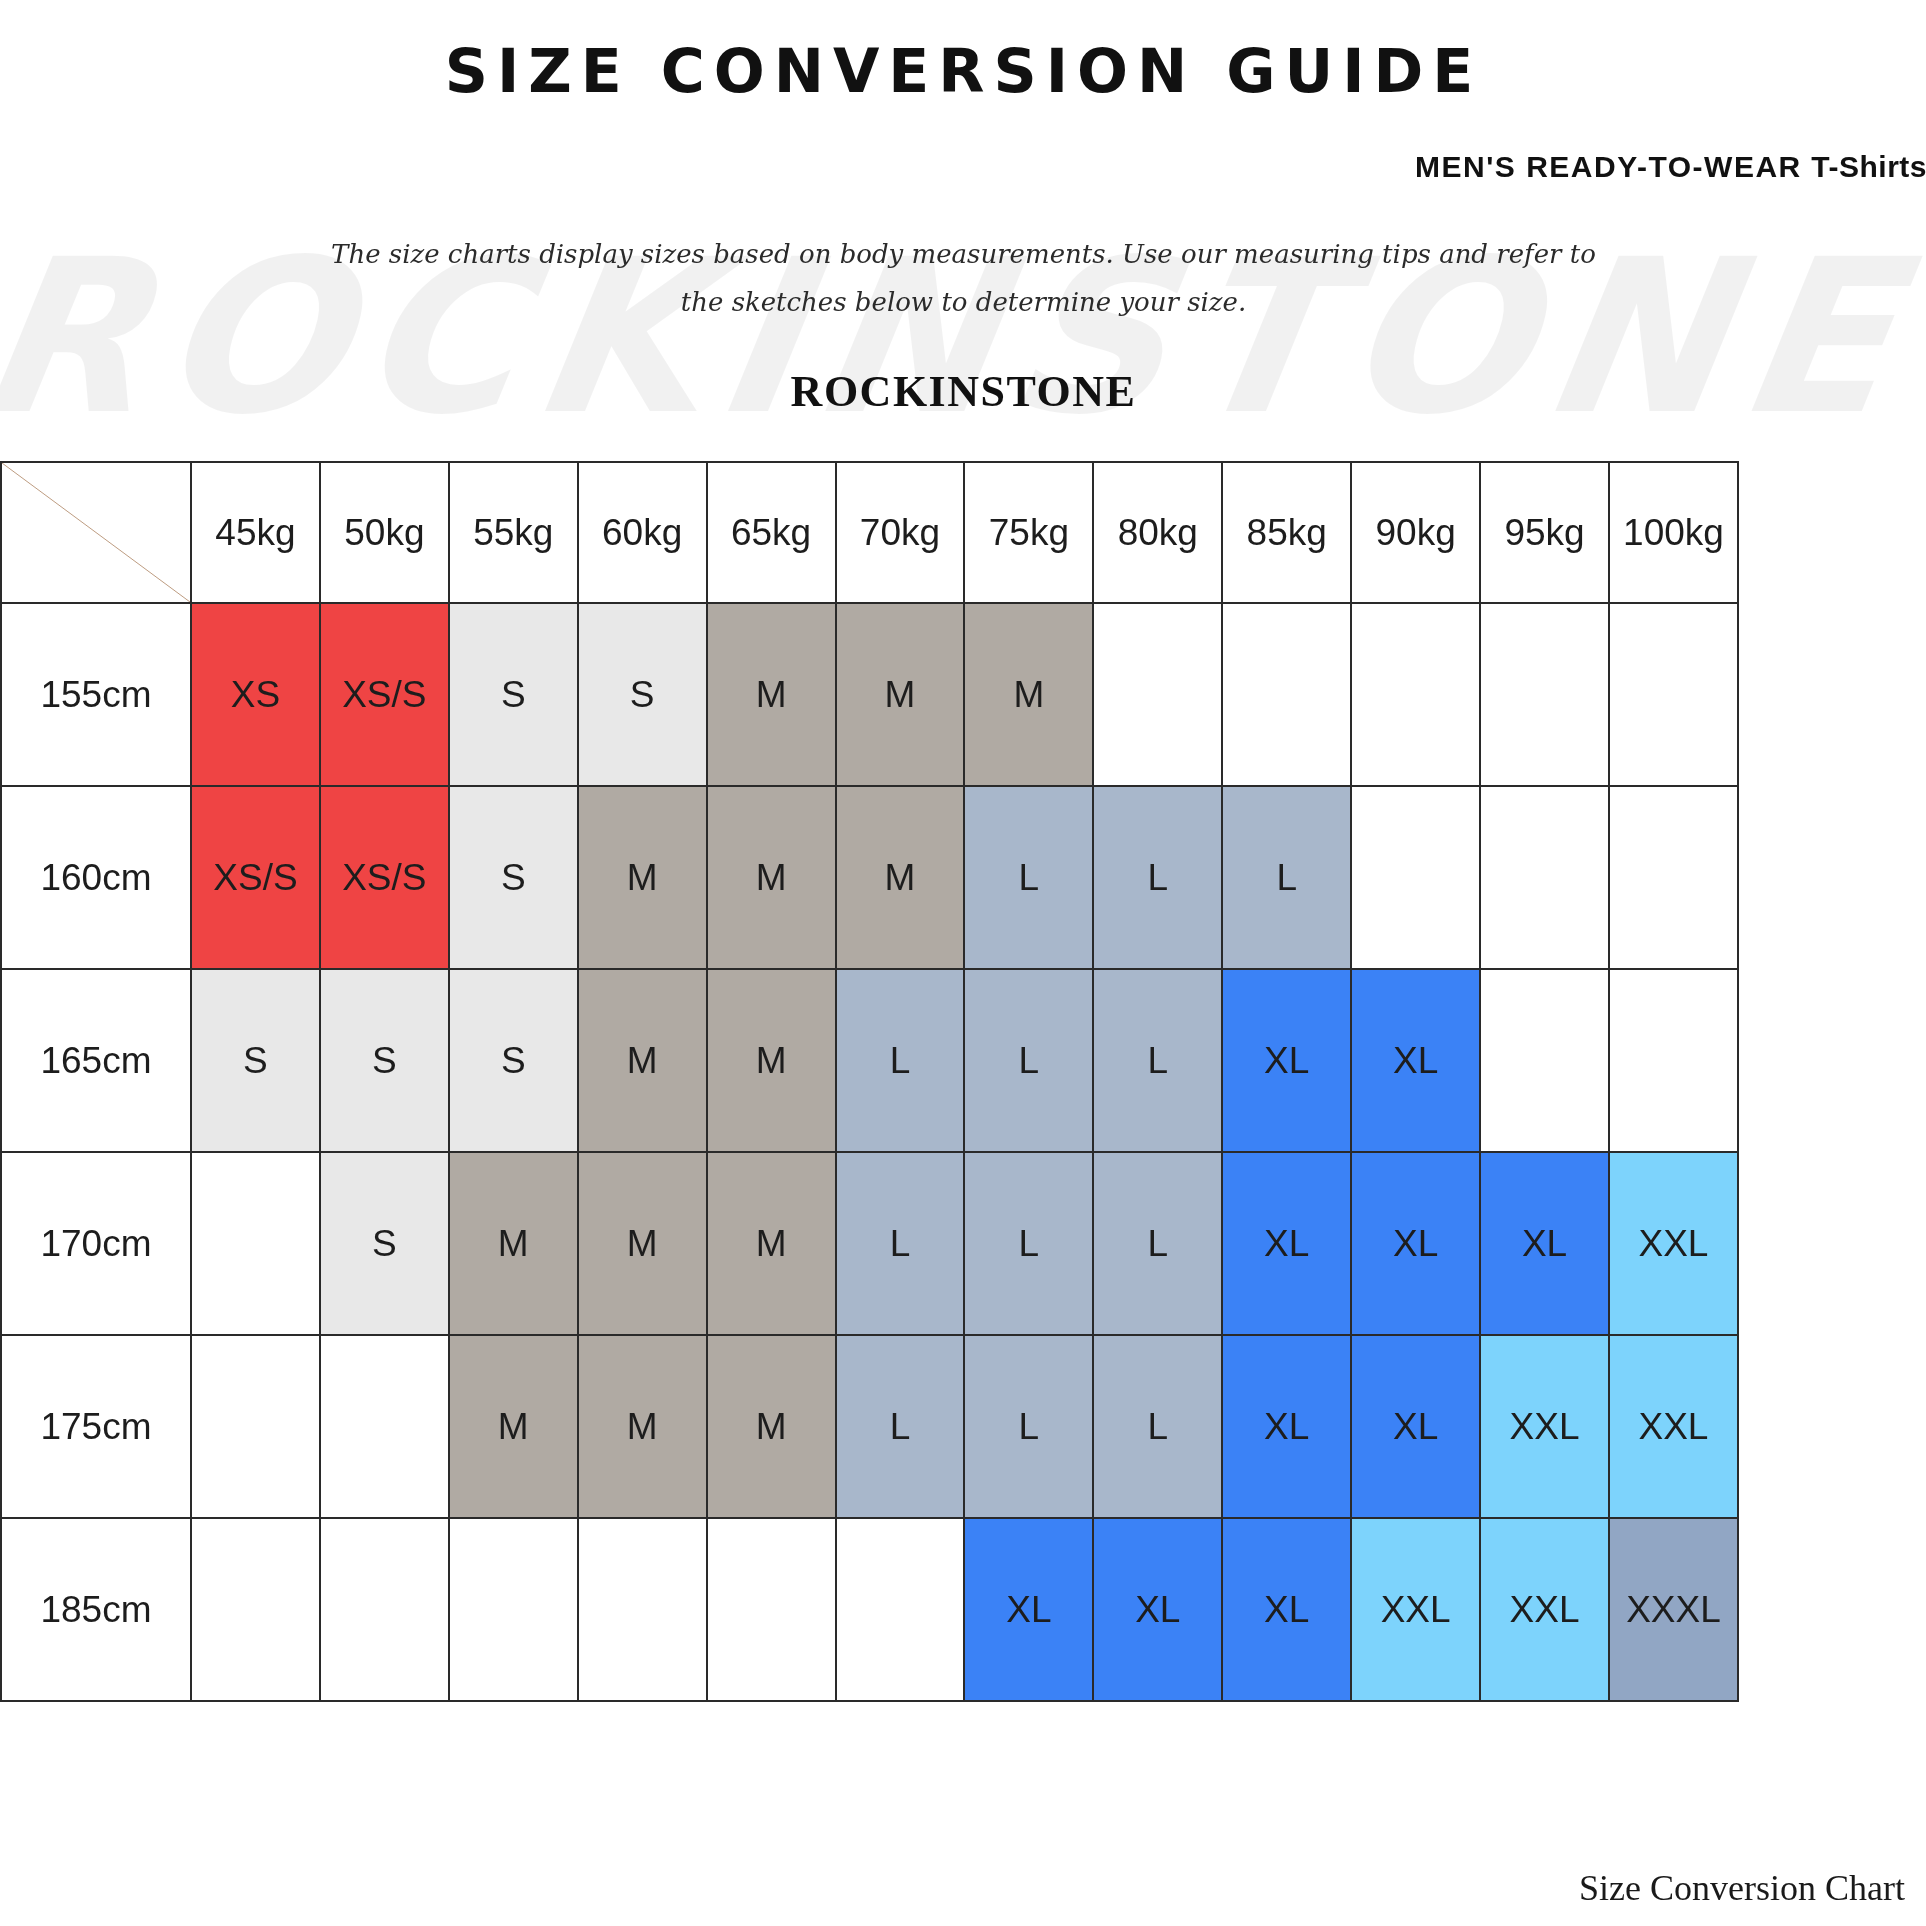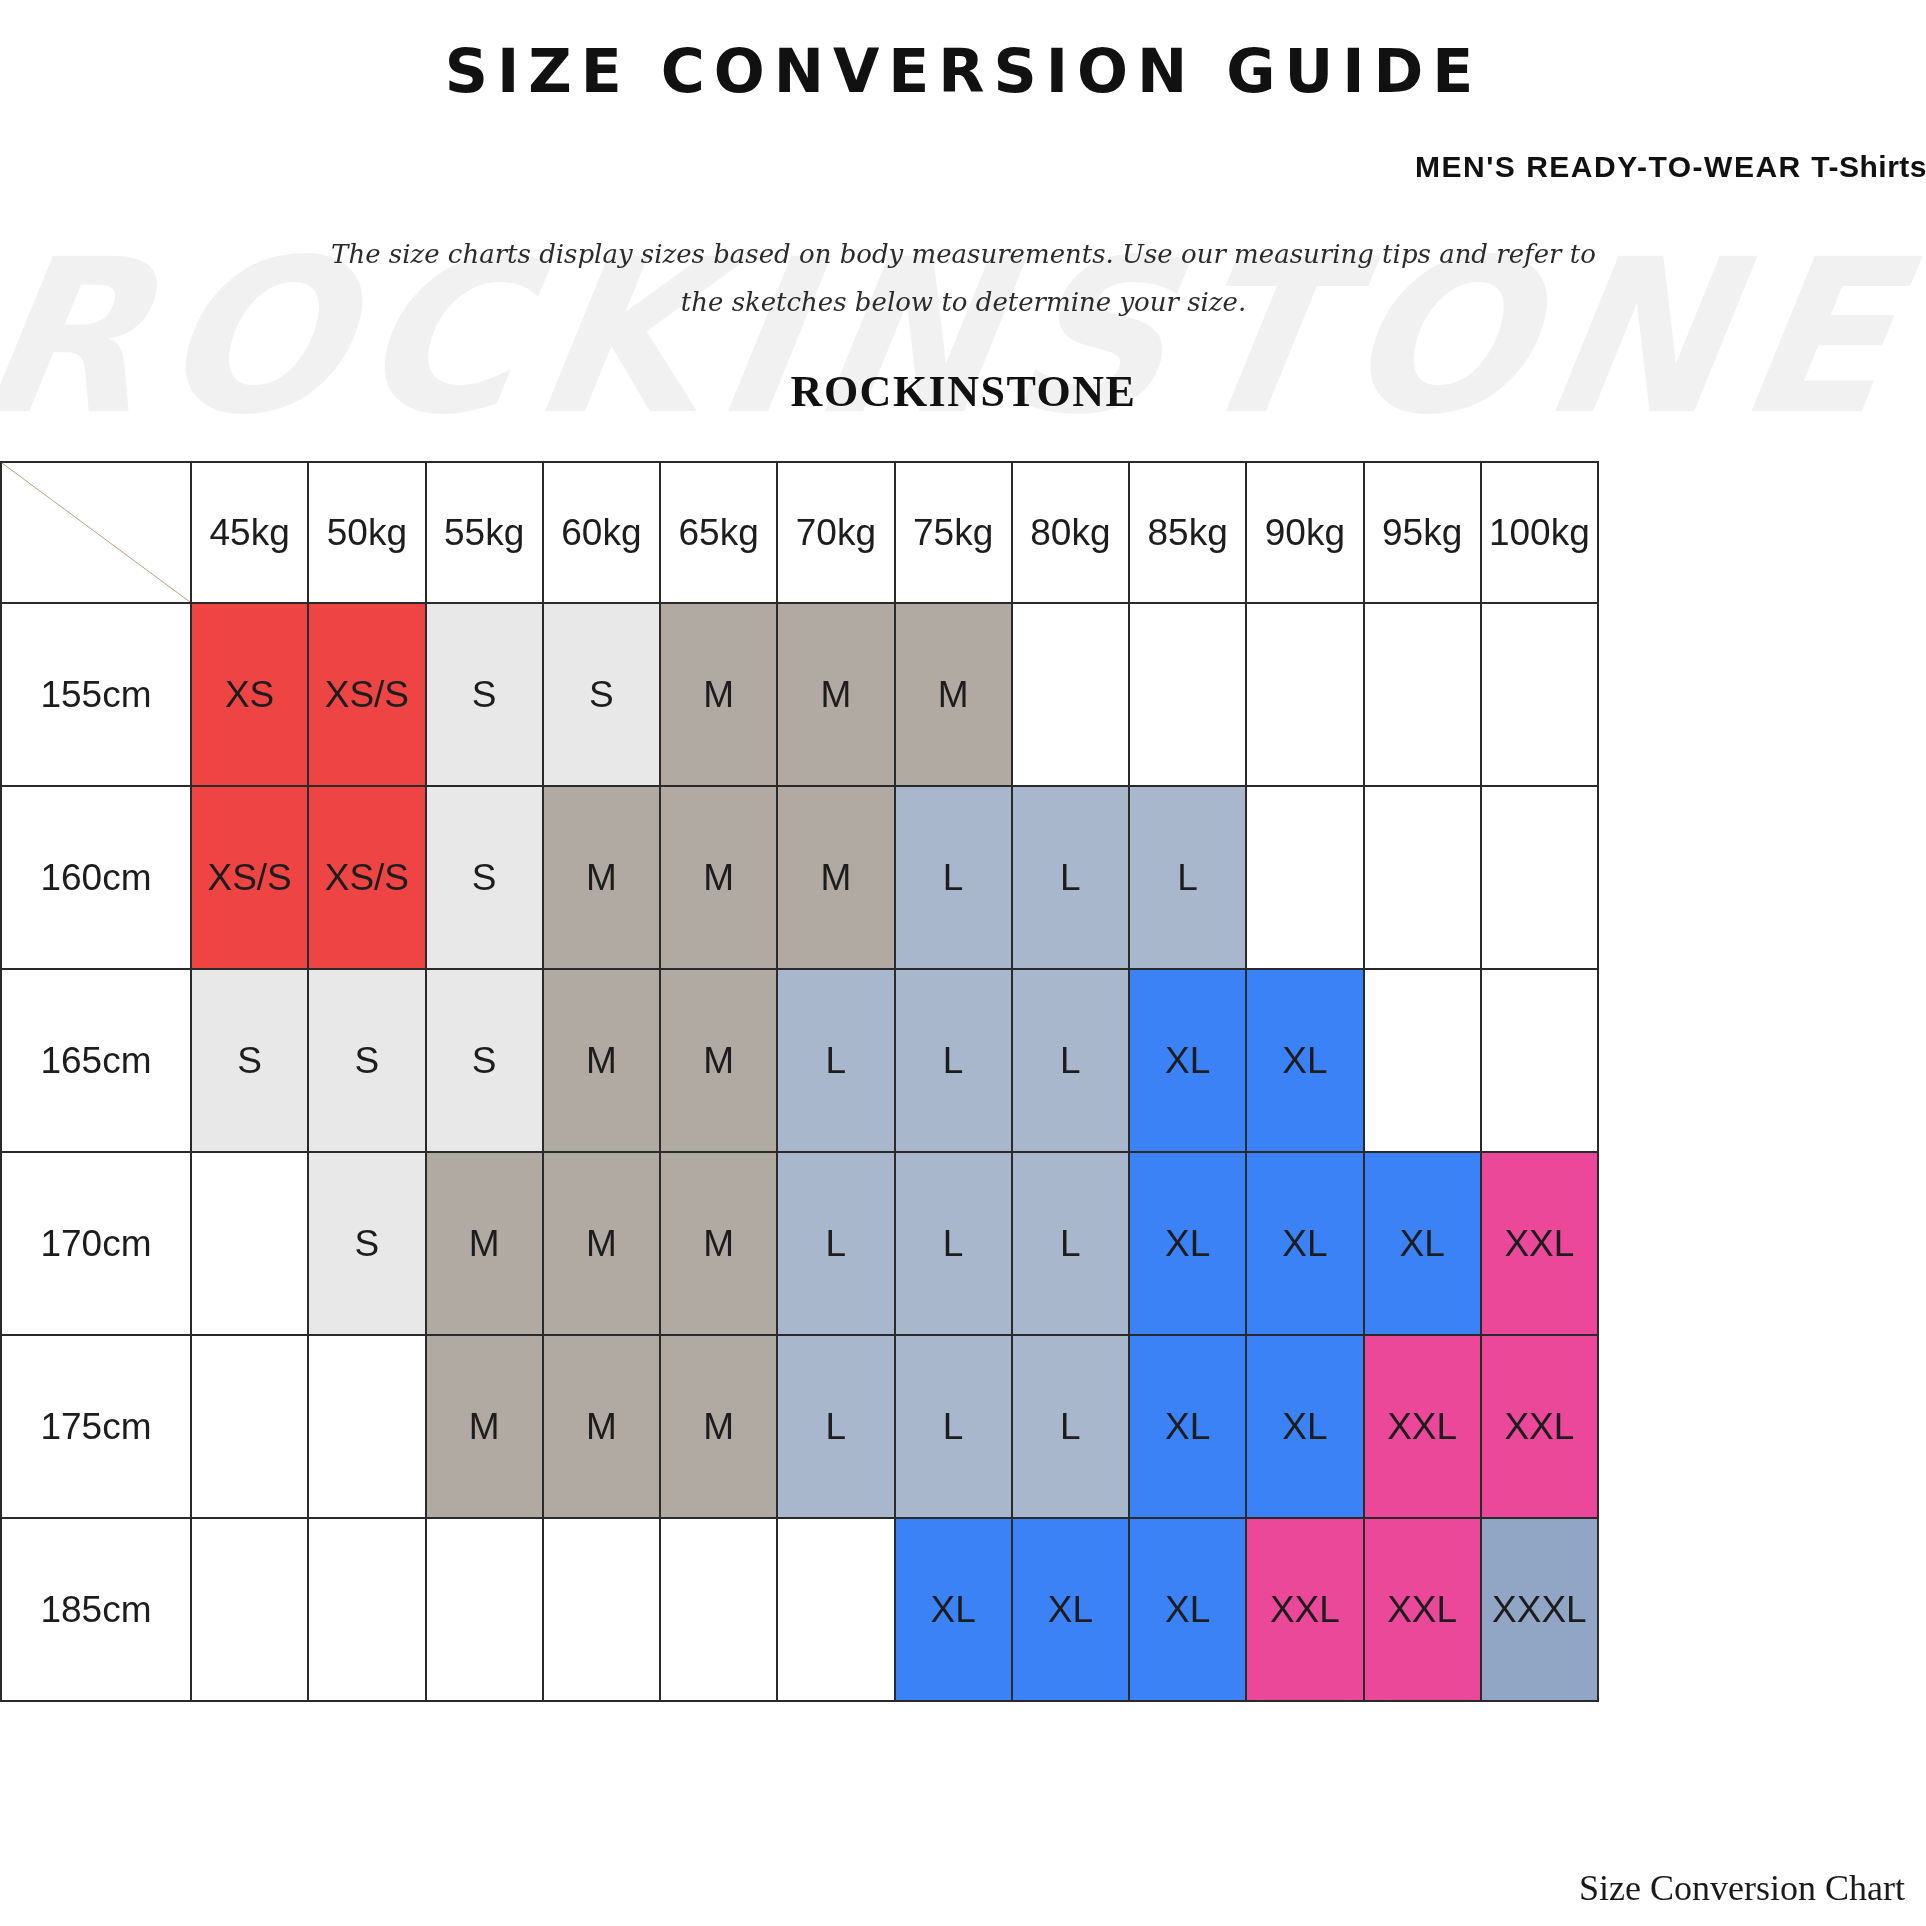--- a/index.html
+++ b/index.html
@@ -83,21 +83,21 @@
     text-align: center;
     font-family: "Liberation Serif", serif;
     font-weight: bold;
     font-size: 44px;
     letter-spacing: 1.5px;
     color: #111;
   }
   table.size-table {
     margin-top: 44px;
     border-collapse: collapse;
-    width: 1599px;
+    width: 1739px;
     table-layout: fixed;
   }
   table.size-table td, table.size-table th {
     border: 2px solid #2a2a2a;
     text-align: center;
     vertical-align: middle;
     font-size: 37px;
     font-weight: normal;
     color: #1d1d1d;
     height: 181px;
@@ -122,21 +122,21 @@
   }
   .rowhead {
     font-size: 37px;
   }
   .c-empty { background: #ffffff; }
   .c-xs { background: #ef4444; }
   .c-s  { background: #e8e8e8; }
   .c-m  { background: #b0aaa3; }
   .c-l  { background: #a8b7cb; }
   .c-xl { background: #3b82f6; }
-  .c-xxl { background: #ec4899; }
+  .c-xxl { background: #7dd3fc; }
   .c-xxxl { background: #91a6c4; }
   .footer-note {
     position: absolute;
     right: 22px;
     bottom: 18px;
     font-family: "Liberation Serif", serif;
     font-size: 36px;
     color: #1a1a1a;
     z-index: 2;
   }

